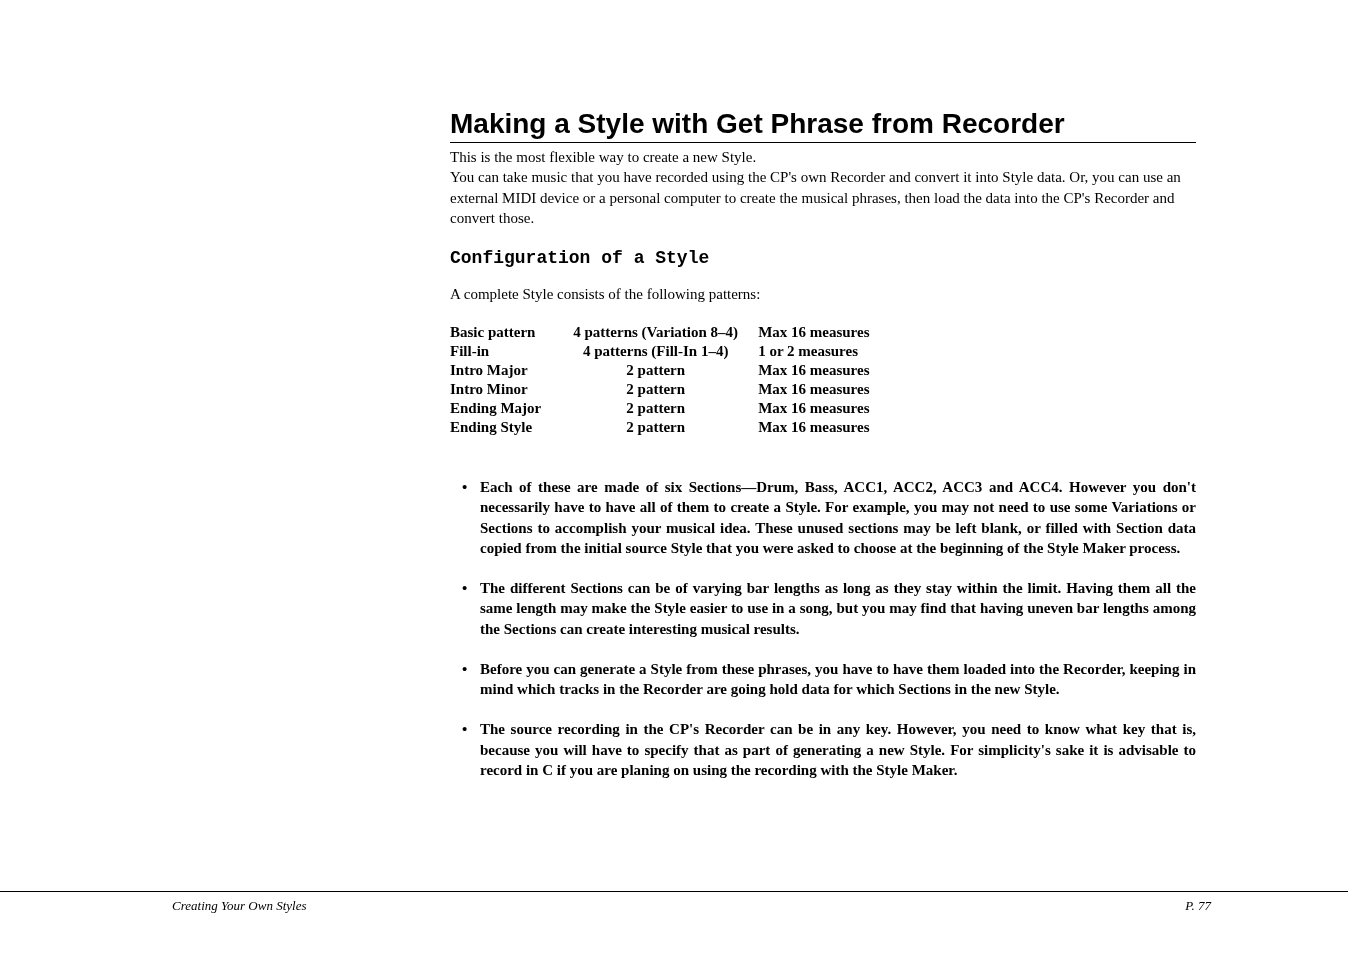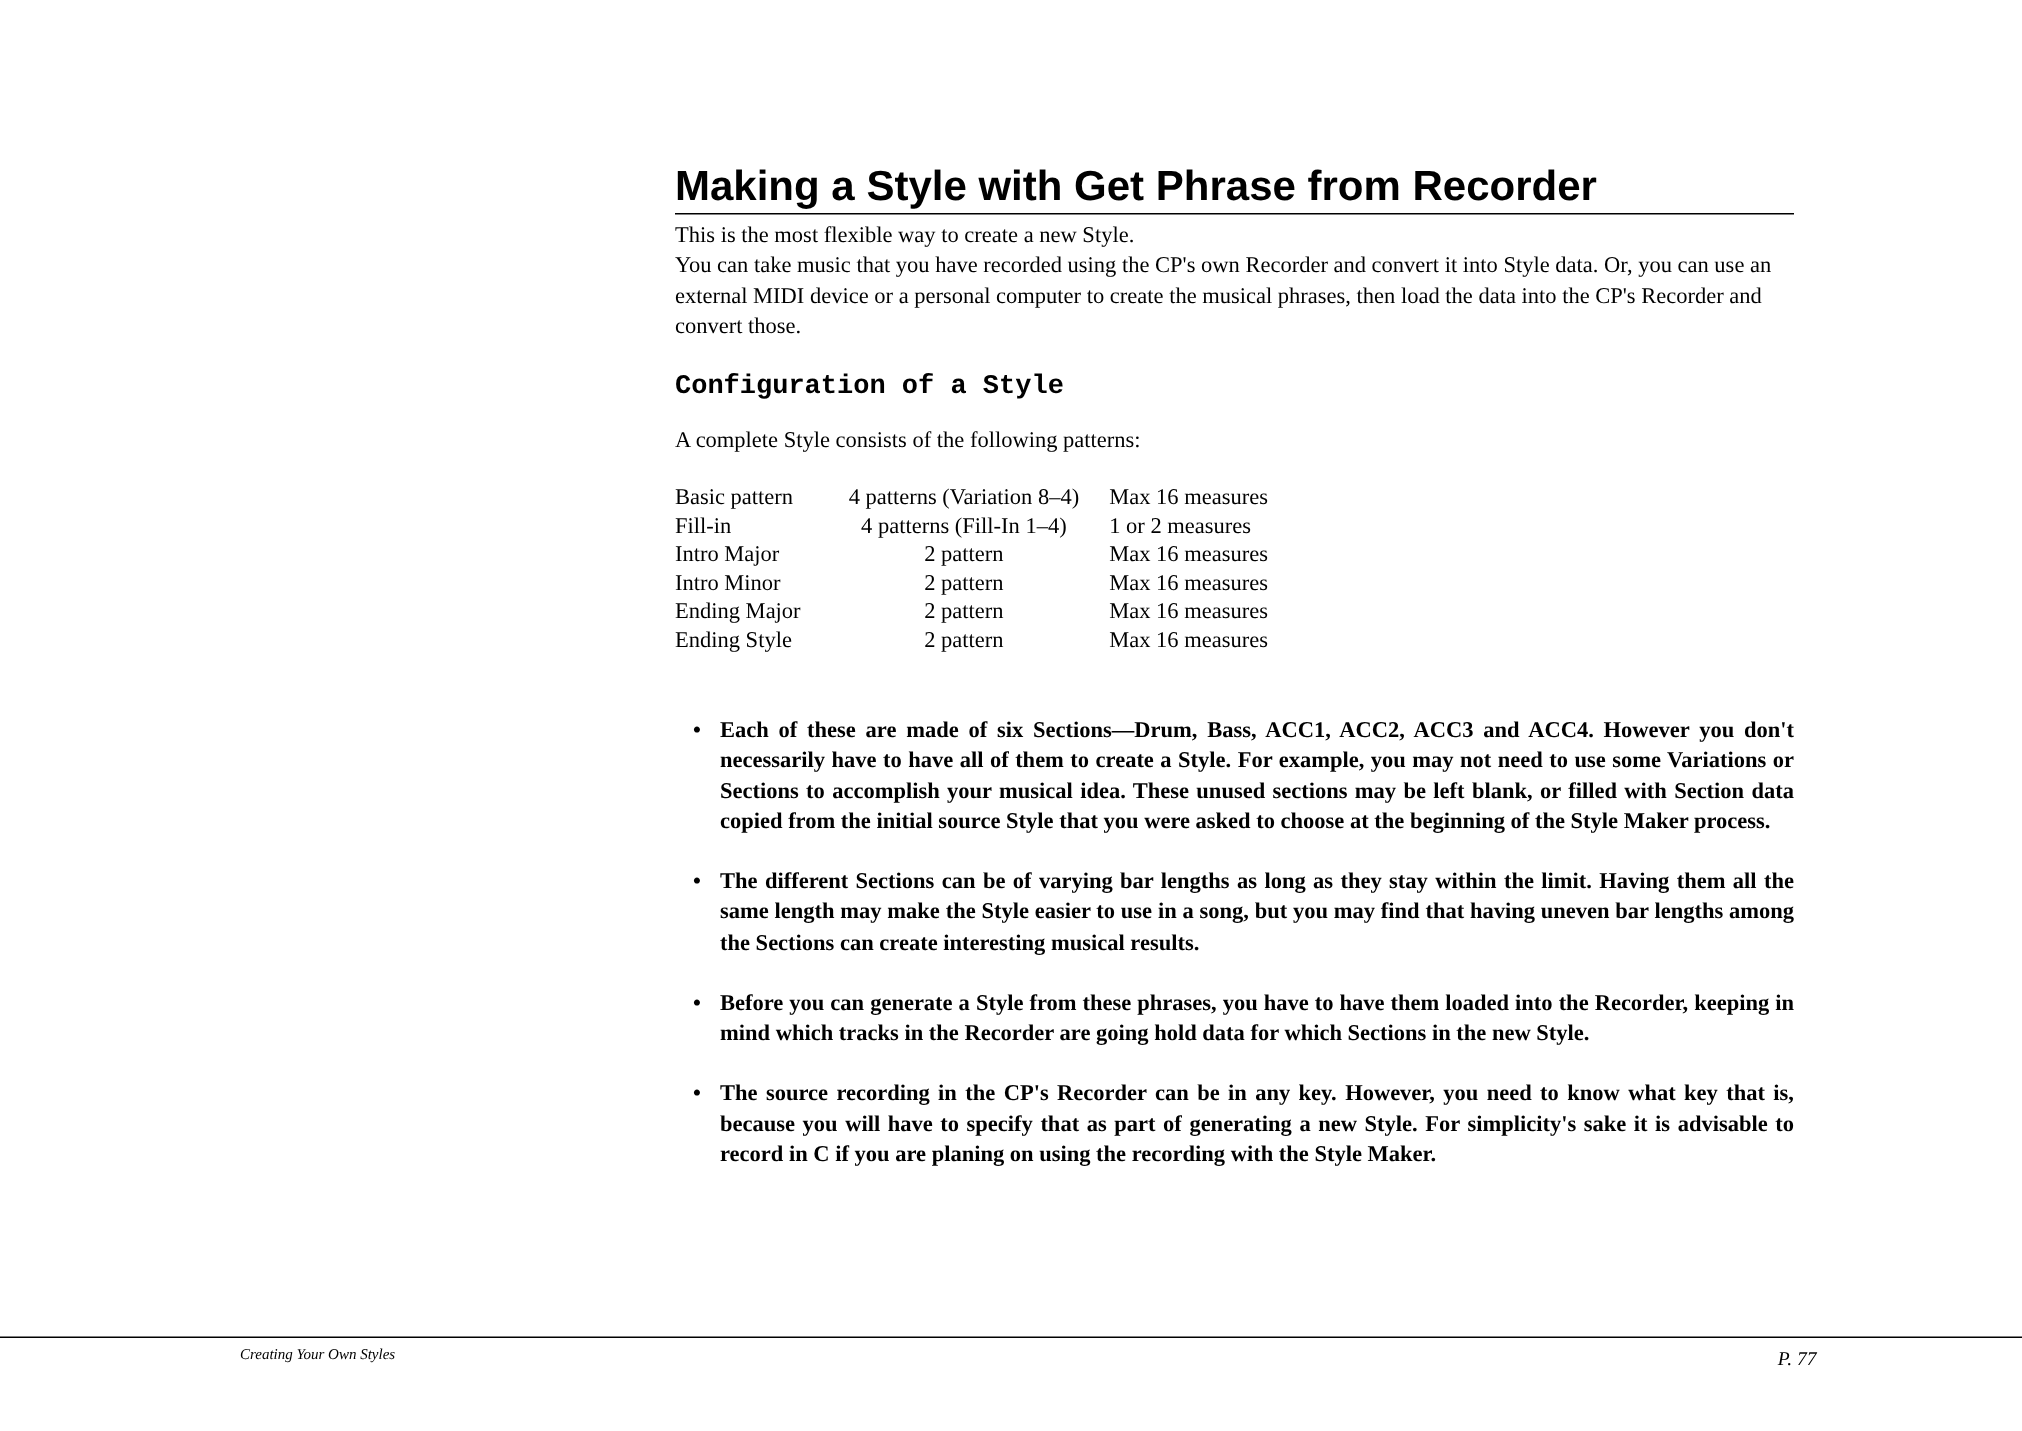--- a/index.html
+++ b/index.html
@@ -37,20 +37,21 @@
     font-size: 18px;
     margin: 0 0 18px 0;
   }
   .subheading-desc {
     font-size: 15px;
     margin: 0 0 20px 0;
   }
   .pattern-table {
     border-collapse: collapse;
     margin-bottom: 40px;
+    font-weight: bold;
   }
   .pattern-table td {
     font-size: 15px;
     padding: 1px 12px 1px 0;
     vertical-align: top;
   }
   .pattern-table td.col-center {
     text-align: center;
     padding-left: 20px;
     padding-right: 20px;
@@ -73,24 +74,24 @@
   .footer {
     position: absolute;
     bottom: 34px;
     left: 0;
     right: 0;
     border-top: 1px solid #000;
     height: 28px;
   }
   .footer .left {
     position: absolute;
-    left: 160px;
+    left: 172px;
     top: 6px;
     font-style: italic;
-    font-size: 10px;
+    font-size: 13px;
   }
   .footer .right {
     position: absolute;
     right: 137px;
     top: 6px;
     font-style: italic;
     font-size: 13px;
   }
 </style>
 </head>

